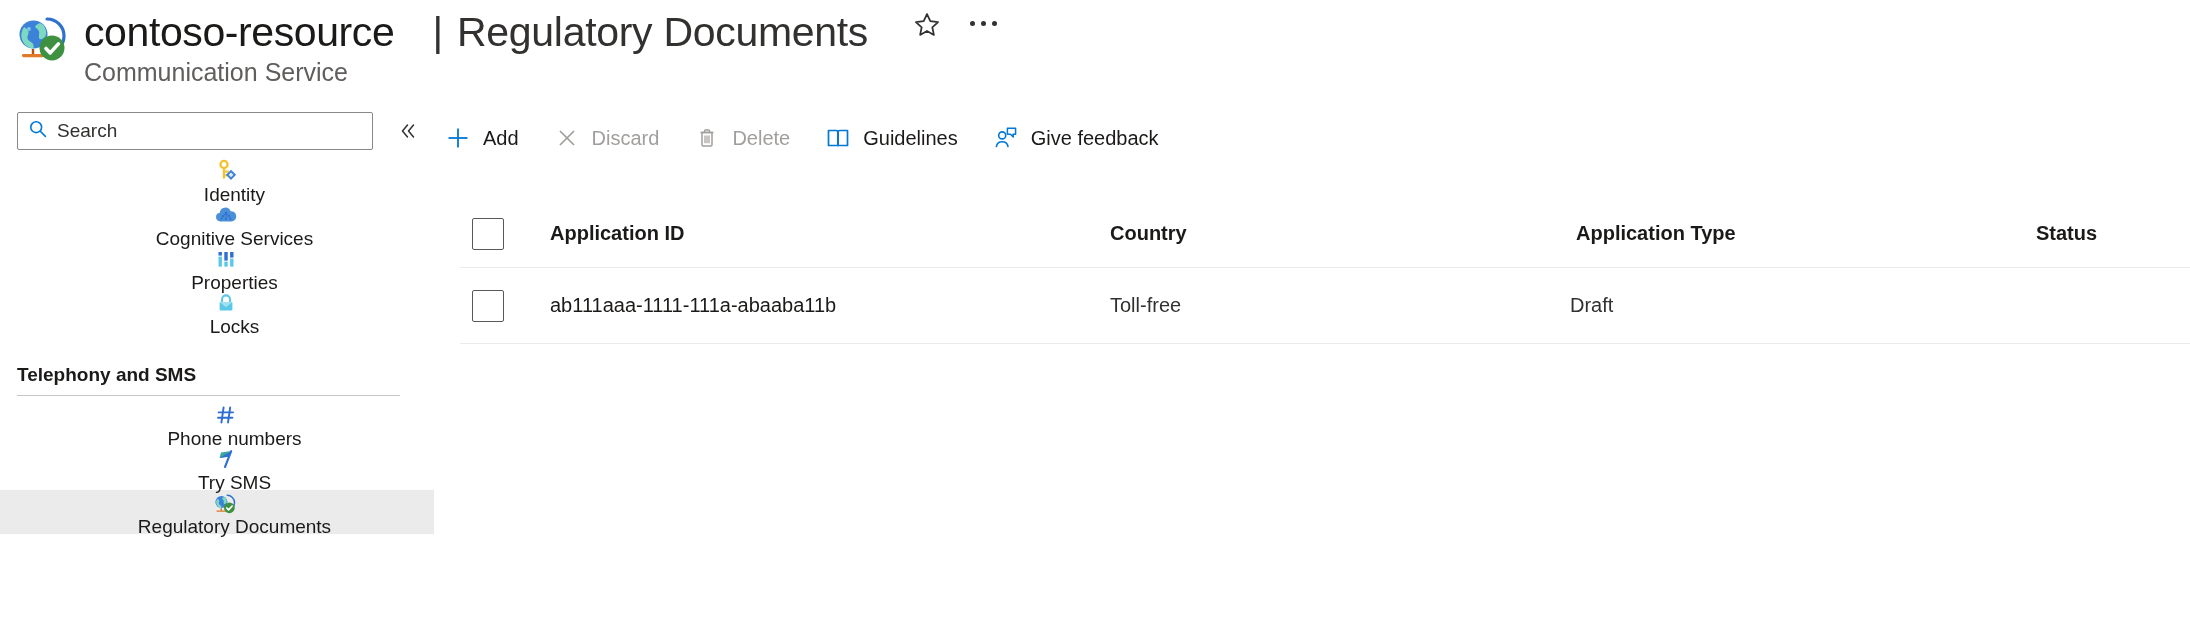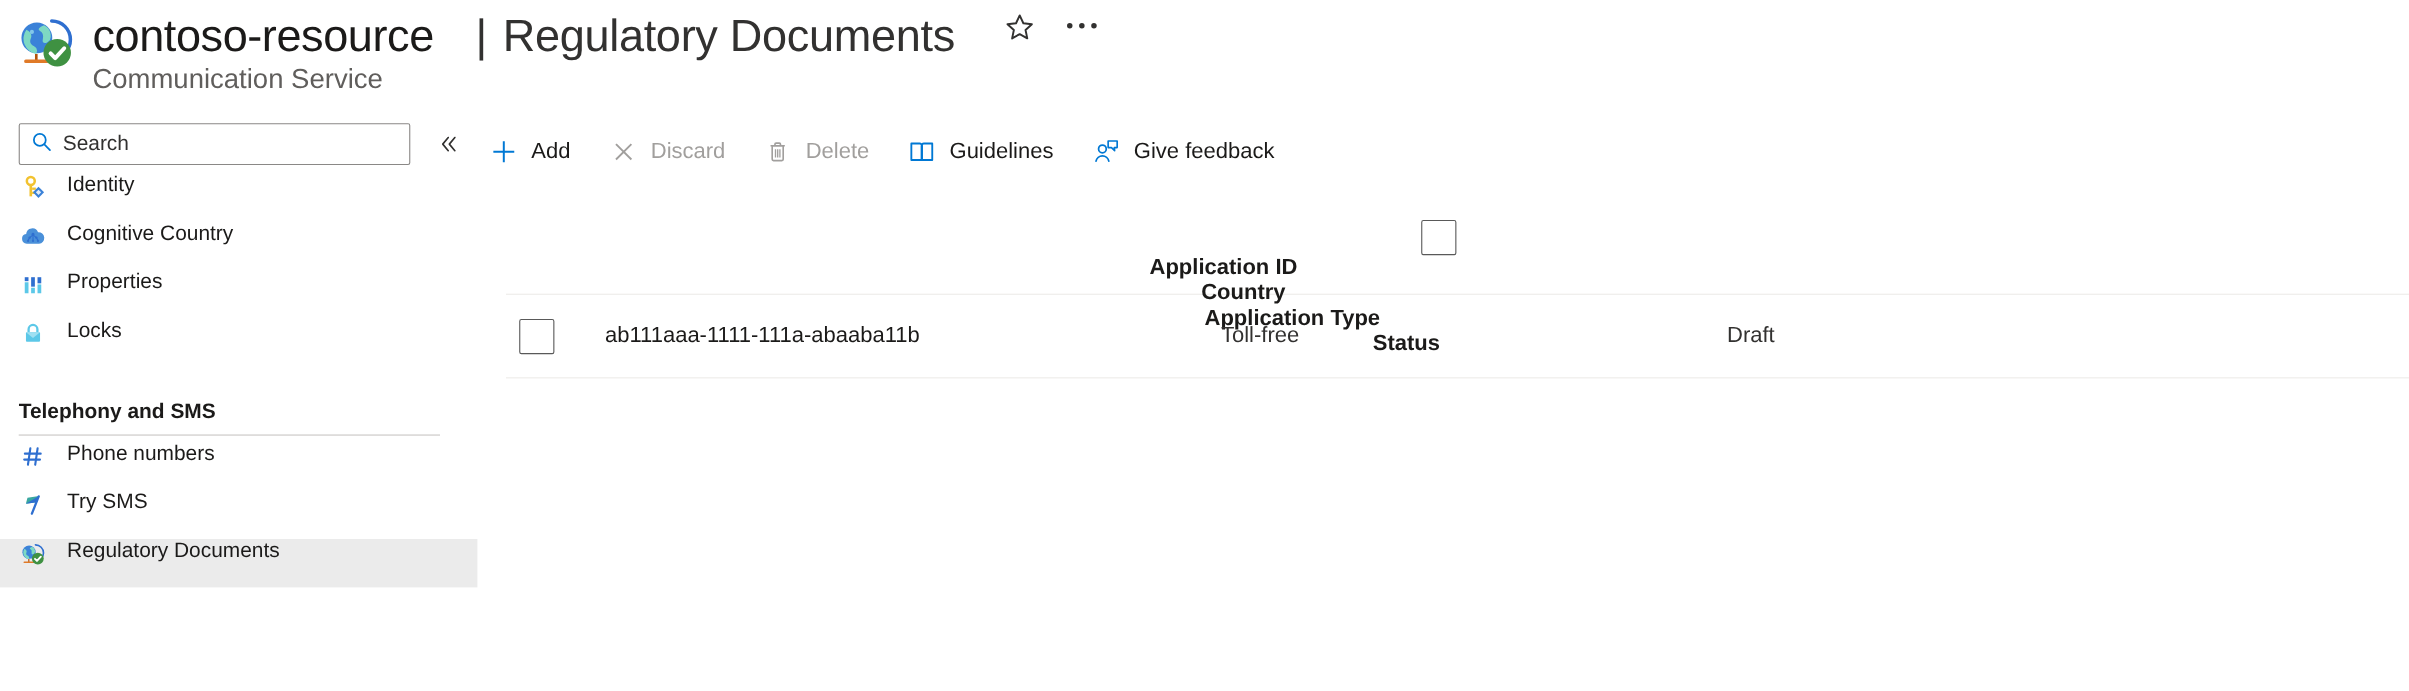--- a/index.html
+++ b/index.html
@@ -61,22 +61,22 @@
   }
   .search-box input::placeholder { color: #323130; opacity: 1; }
   .collapse-btn {
     margin-left: 20px; width: 30px; height: 30px; cursor: pointer;
     display:flex; align-items:center; justify-content:center;
     color: #323130; font-size: 21px; line-height: 1;
   }
 
   .nav-list { position: absolute; left: 0; top: 58px; width: 440px; }
   .nav-item {
-    height: 44px; display: flex; align-items: flex-start;
-    padding-left: 17px; cursor: pointer; width: 434px;
+    height: 44px; display: flex; align-items: center;
+    padding-left: 17px; cursor: pointer; width: 434px; flex-direction: column;
   }
   .nav-item.selected { background: #ebebeb; }
   .nav-ico {
     width: 26px; height: 26px; flex: 0 0 26px;
     display:flex; align-items:center; justify-content:center;
   }
   .nav-label { font-size: 19px; color: #1b1a19; margin-left: 18px; }
 
   .nav-group { margin-top: 30px; }
   .nav-group-title {
@@ -97,21 +97,21 @@
   .cmd-ico { width: 28px; height: 28px; display:flex; align-items:center; justify-content:center; }
   .cmd-label { font-size: 20px; color: #1b1a19; margin-left: 11px; }
   .cmd.disabled .cmd-label { color: #a19f9d; }
 
   
   .table { position: absolute; left: 460px; top: 200px; width: 1730px; }
   .t-row {
     display: flex; align-items: center;
     border-bottom: 1px solid #edebe9;
   }
-  .t-head { height: 68px; flex-direction: column; }
+  .t-head { height: 68px; }
   .t-body-row { height: 76px; }
   .c-check { width: 90px; display:flex; align-items:center; padding-left: 12px; }
   .chk {
     width: 32px; height: 32px; border: 1px solid #595959;
     background: #fff; border-radius: 2px; cursor: pointer;
   }
   .c-appid { width: 560px; }
   .c-country { width: 466px; }
   .c-apptype { width: 460px; }
   .c-status { width: 154px; }
@@ -211,21 +211,21 @@
             <g fill="#2f6fd0">
               <circle cx="12" cy="10" r="1.3"></circle>
                 <circle cx="9" cy="13" r="1.1"></circle>
               <circle cx="15" cy="13" r="1.1"></circle>
                 <circle cx="7.5" cy="16" r="1"></circle>
               <circle cx="12" cy="16" r="1"></circle>
                 <circle cx="16.5" cy="16" r="1"></circle>
             </g>
           </svg>
         </span>
-        <span class="nav-label">Cognitive Country</span>
+        <span class="nav-label">Cognitive Services</span>
       </div>
 
       <div class="nav-item">
         <span class="nav-ico">
           <svg width="24" height="24" viewBox="0 0 24 24">
             <rect x="4.5" y="5" width="3.4" height="3.6" fill="#2f6fd0"></rect>
             <rect x="4.5" y="9.6" width="3.4" height="10" fill="#5cc8e8"></rect>
             <rect x="10.3" y="5" width="3.4" height="8.6" fill="#2f6fd0"></rect>
             <rect x="10.3" y="14.6" width="3.4" height="5" fill="#5cc8e8"></rect>
             <rect x="16.1" y="5" width="3.4" height="5.6" fill="#2f6fd0"></rect>

